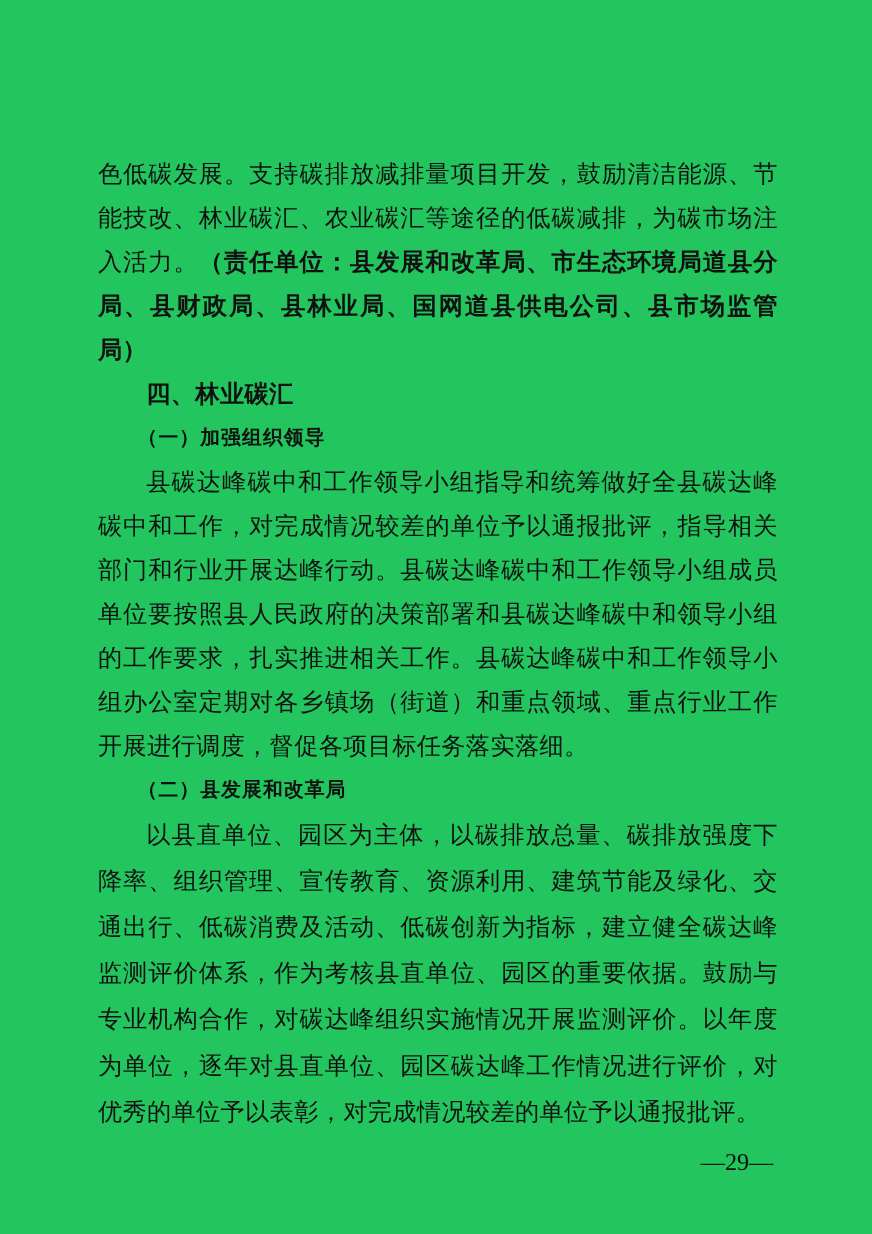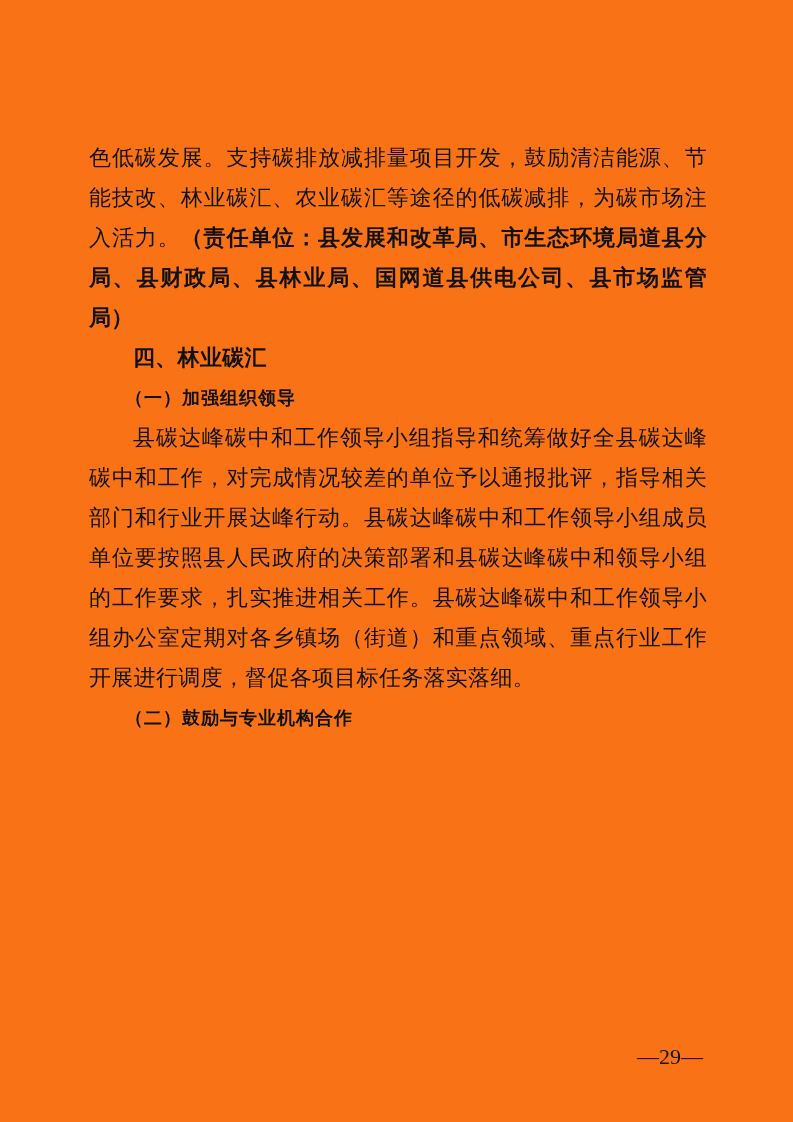--- a/index.html
+++ b/index.html
@@ -2,21 +2,21 @@
 <html lang="zh"><head>
 <meta charset="utf-8">
 <style>
   * { margin: 0; padding: 0; box-sizing: border-box; }
   html, body { background: #e8e8e8; }
   .page {
     position: relative;
     width: 793px;
     height: 1122px;
     margin: 0 auto;
-    background: #f97316;
+    background: #22c55e;
     color: #111111;
     font-family: "Liberation Serif", "DejaVu Serif", serif;
     overflow: hidden;
   }
   .content {
     position: absolute;
     top: 138px;
     left: 89px;
     width: 618px;
     text-align: justify;
@@ -65,20 +65,21 @@
   <main class="content">
 
     <p class="para no-indent"><span>色低碳发展。支持碳排放减排量项目开发，鼓励清洁能源、节能技改、林业碳汇、农业碳汇等途径的低碳减排，为碳市场注入活力。</span><span class="bold-seg">（责任单位：县发展和改革局、市生态环境局道县分局、县财政局、县林业局、国网道县供电公司、县市场监管局）</span></p>
 
     <h2 class="heading-major">四、林业碳汇</h2>
 
     <h3 class="heading-sub">（一）加强组织领导</h3>
 
     <p class="para">县碳达峰碳中和工作领导小组指导和统筹做好全县碳达峰碳中和工作，对完成情况较差的单位予以通报批评，指导相关部门和行业开展达峰行动。县碳达峰碳中和工作领导小组成员单位要按照县人民政府的决策部署和县碳达峰碳中和领导小组的工作要求，扎实推进相关工作。县碳达峰碳中和工作领导小组办公室定期对各乡镇场（街道）和重点领域、重点行业工作开展进行调度，督促各项目标任务落实落细。</p>
 
-    <h3 class="heading-sub">（二）鼓励与专业机构合作</h3>
+    <h3 class="heading-sub">（二）县发展和改革局</h3>
 
+    <p class="para loose">以县直单位、园区为主体，以碳排放总量、碳排放强度下降率、组织管理、宣传教育、资源利用、建筑节能及绿化、交通出行、低碳消费及活动、低碳创新为指标，建立健全碳达峰监测评价体系，作为考核县直单位、园区的重要依据。鼓励与专业机构合作，对碳达峰组织实施情况开展监测评价。以年度为单位，逐年对县直单位、园区碳达峰工作情况进行评价，对优秀的单位予以表彰，对完成情况较差的单位予以通报批评。</p>
 
   </main>
 
   <footer class="page-footer">—29—</footer>
 
 </div>
 
 </body></html>

